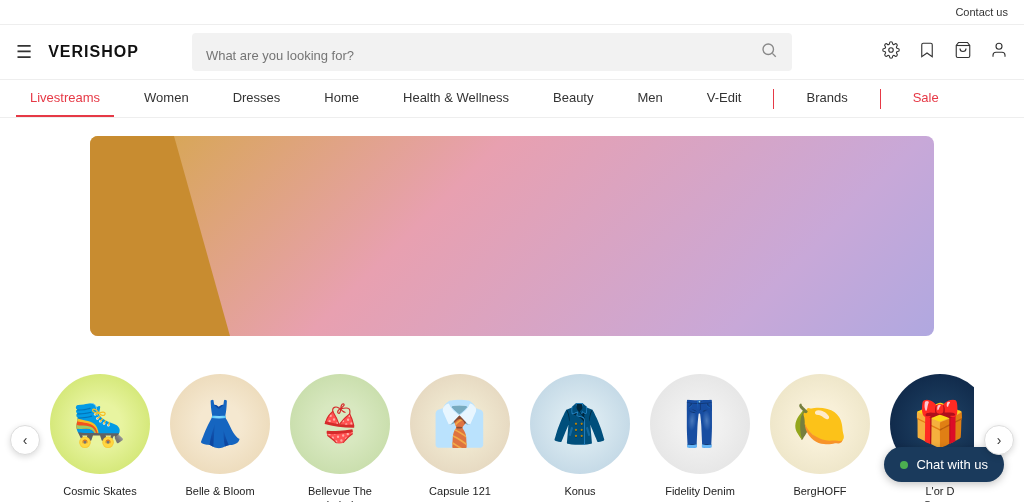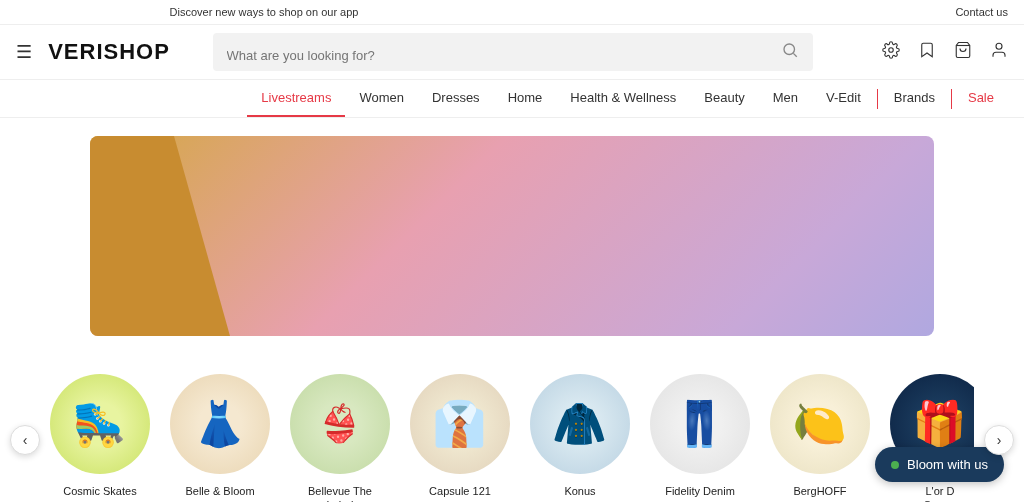--- a/index.html
+++ b/index.html
@@ -24,21 +24,21 @@
     
     .header {
       display: flex;
       align-items: center;
       padding: 8px 16px;
       gap: 16px;
       border-bottom: 1px solid #eee;
     }
     .hamburger { cursor: pointer; font-size: 18px; color: #333; }
     .logo {
-      font-size: 22px;
+      font-size: 16px;
       font-weight: 900;
       letter-spacing: 1px;
       color: #111;
       text-decoration: none;
       white-space: nowrap;
     }
     .search-bar {
       flex: 1;
       display: flex;
       align-items: flex-end;
@@ -63,23 +63,22 @@
       gap: 18px;
       margin-left: auto;
     }
     .header-icon { cursor: pointer; color: #333; font-size: 18px; }
 
     
     .nav {
       display: flex;
       align-items: center;
       padding: 0 16px;
-      gap: 0;
+      gap: 16px;
       border-bottom: 1px solid #eee;
-      justify-content: flex-end;
     }
     .nav-item {
       padding: 10px 14px;
       font-size: 13px;
       color: #333;
       cursor: pointer;
       text-decoration: none;
       white-space: nowrap;
       border-bottom: 2px solid transparent;
     }
@@ -216,23 +215,20 @@
       border-radius: 50%;
     }
 
     
     .icon-svg { width: 18px; height: 18px; fill: none; stroke: #333; stroke-width: 1.5; }
   </style>
 </head>
 <body>
 
 <div class="top-bar">
-  <div class="top-bar-center">
-    <span>Discover new ways to shop on our app</span>
-  </div>
   <div class="top-bar-right">
     <a href="#">Contact us</a>
   </div>
 </div>
 
 <div class="header">
   <span class="hamburger">☰</span>
   <a class="logo" href="#">VERISHOP</a>
   <div class="search-bar">
     <input type="text" placeholder="What are you looking for?" style="">
@@ -353,14 +349,14 @@
     </div>
 
   </div>
   <div class="carousel-arrow carousel-arrow-right">
     <span>›</span>
   </div>
 </div>
 
 <div class="chat-button">
   <span class="chat-dot"></span>
-  <span>Bloom with us</span>
+  <span>Chat with us</span>
 </div>
 
 </body></html>

